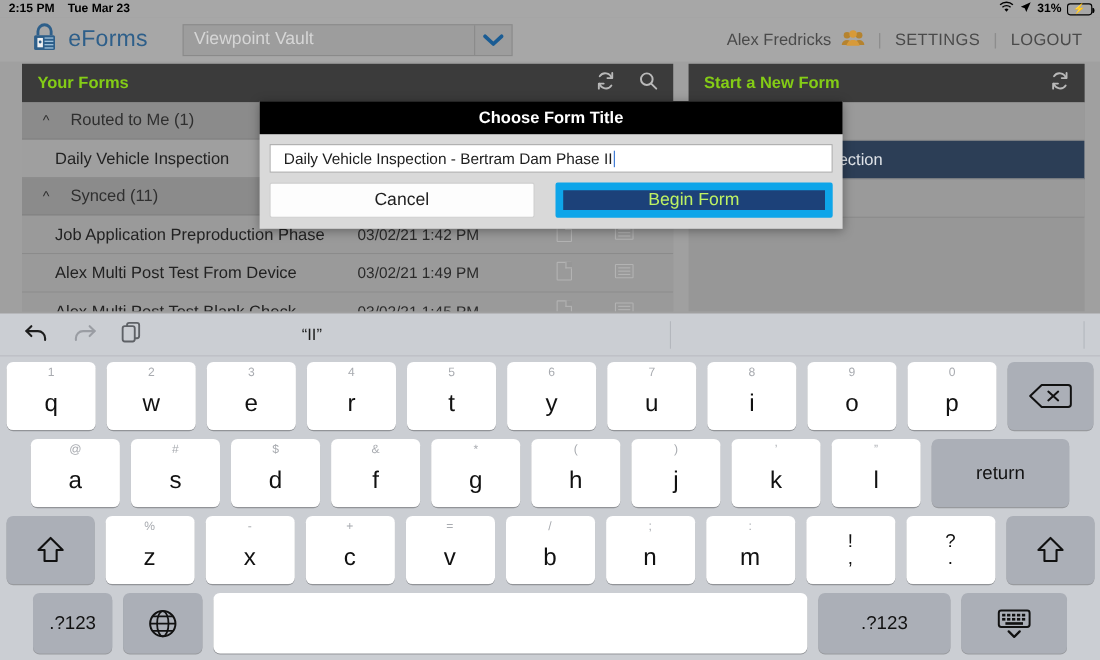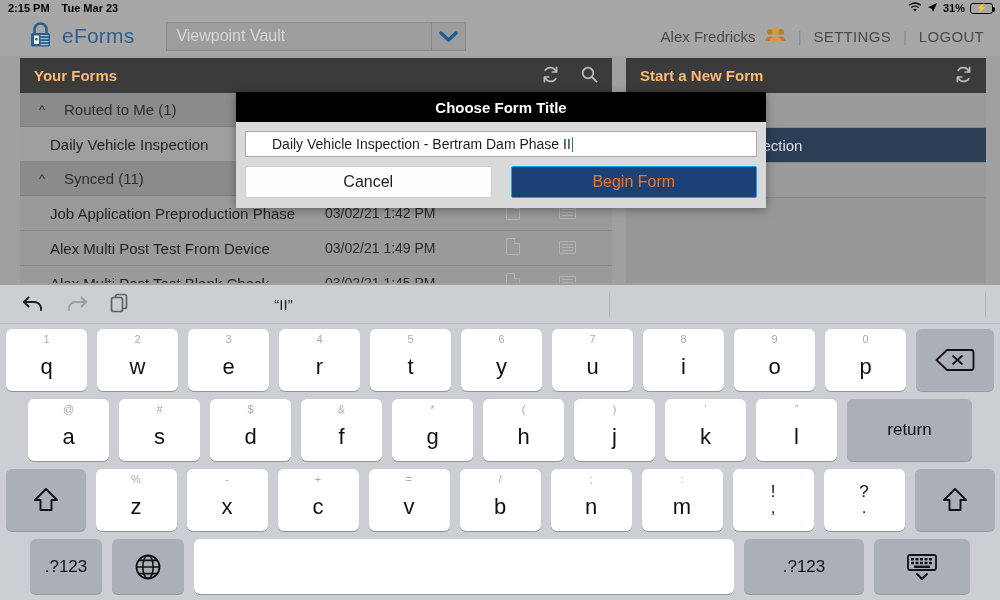--- a/index.html
+++ b/index.html
@@ -50,21 +50,21 @@
   }
   .hdr-right { margin-left: auto; display: flex; align-items: center; padding-right: 16px; font-size: 15px; color: #4a4a4a; }
   .hdr-right .user { color: #4a4a4a; }
   .hdr-sep { color: #8d8d8d; margin: 0 12px; }
   .hdr-link { color: #4a4a4a; letter-spacing: .3px; }
   .group-icon { margin-left: 9px; font-size: 15px; color: #b5832f; }
 
   
   .panel { position: absolute; background: #979797; }
   .panel-head {
-    height: 35px; background: #3b3b3b; color: #fdba74;
+    height: 35px; background: #3b3b3b; color: #84cc16;
     display: flex; align-items: center; padding: 0 14px;
     font-size: 15px; font-weight: bold;
   }
   .panel-head .actions { margin-left: auto; display: flex; gap: 22px; color: #b9b9b9; }
 
   #left-panel  { left: 20px;  top: 58px; width: 592px; height: 225px; }
   #right-panel { left: 626px; top: 58px; width: 360px; height: 225px; }
 
   .group-row {
     height: 34px; background: #8b8b8b; border-bottom: 1px solid #7e7e7e;
@@ -101,31 +101,31 @@
     background: #d9d9d9; box-shadow: 0 2px 9px rgba(0,0,0,.35); z-index: 50;
   }
   .modal-title {
     background: #000; color: #fff; height: 30px;
     display: flex; align-items: center; justify-content: center;
     font-size: 15px; font-weight: bold;
   }
   .modal-body { padding: 9px 9px 10px 9px; }
   .modal-input {
     height: 26px; background: #fff; border: 1px solid #a9a9a9;
-    display: flex; align-items: center; padding-left: 26px;
+    display: flex; align-items: center; padding-left: 12px;
     font-size: 14px; color: #1d1d1d;
   }
   .caret { display:inline-block; width:1.5px; height:15px; background:#2f6fd0; margin-left:1px; vertical-align:-2px;}
   .modal-buttons { display: flex; gap: 19px; margin-top: 9px; }
   .btn {
     flex: 1; height: 32px; display: flex; align-items: center; justify-content: center;
     font-size: 16px; border-radius: 2px;
   }
   .btn-cancel { background: #fdfdfd; color: #1f1f1f; border: 1px solid #cfcfcf; }
-  .btn-primary { background: #1c4179; color: #f97316; border: 1px solid #0ea5e9; }
+  .btn-primary { background: #1c4179; color: #bef264; border: 7px solid #0ea5e9; }
 
   
   #keyboard {
     position: absolute; left: 0; top: 285px; width: 1000px; height: 317px;
     background: #cbced3;
   }
   .kb-toolbar {
     height: 39px; display: flex; align-items: center;
     border-bottom: 1px solid #b9bcc2; position: relative;
   }

